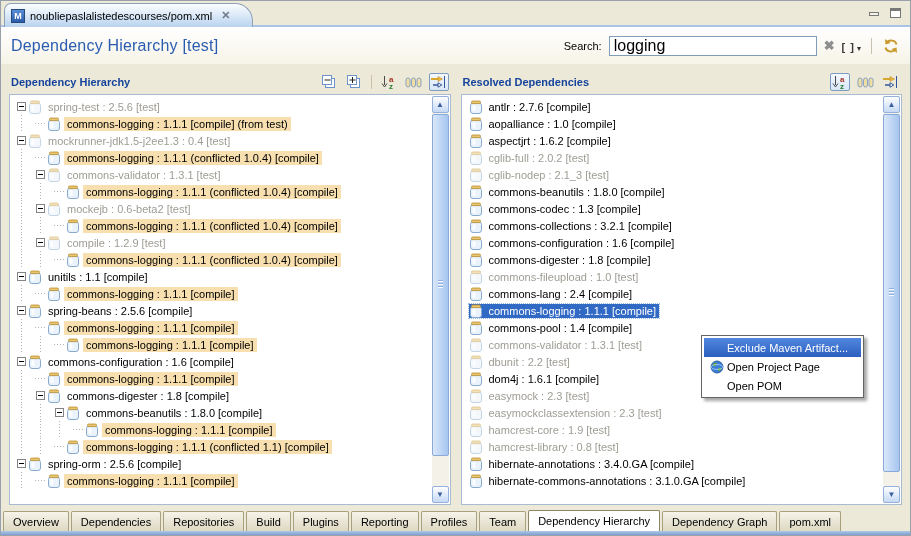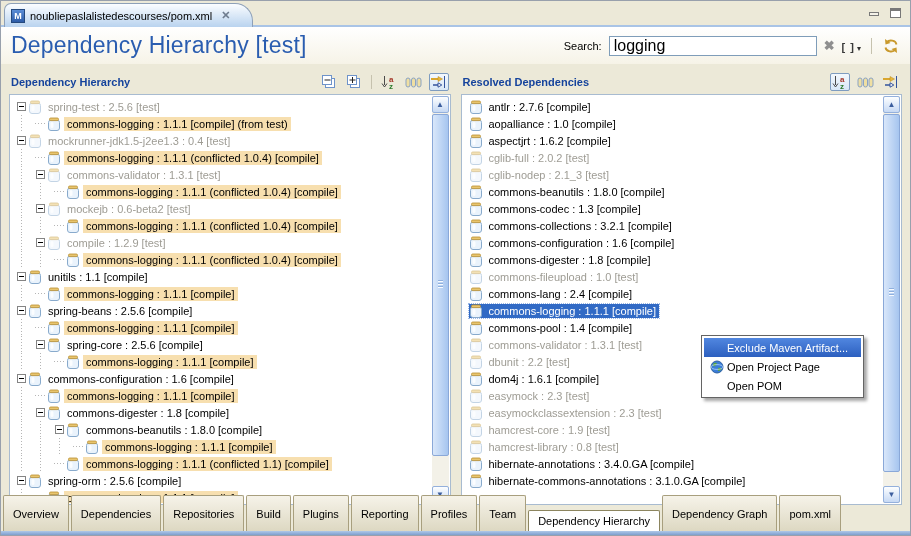--- a/index.html
+++ b/index.html
@@ -11,21 +11,21 @@
   .editor-tab { position:absolute; left:3px; top:2px; height:24px; display:flex; align-items:center; gap:5px;
     padding:0 22px 0 6px; background:linear-gradient(#FBFDFF,#B9D3EF); border:1px solid #8DA0B8; border-bottom:none;
     border-radius:7px 18px 0 0; font-size:11px; color:#000; }
   .mico { width:14px; height:14px; background:linear-gradient(#5B8DD6,#2D5CA8); border:1px solid #24497E;
     color:#fff; font-size:9px; font-weight:bold; display:flex; align-items:center; justify-content:center; }
   .tab-close { color:#6F7D8F; font-size:11px; font-weight:bold; margin-left:4px; cursor:default; }
   .winctl { position:absolute; right:8px; top:5px; display:flex; gap:8px; }
 
   
   .form-header { height:37px; background:linear-gradient(#FFFFFF,#F6F3E7); display:flex; align-items:center; padding:0 10px; }
-  .page-title { font-size:23px; color:#2A5DB0; letter-spacing:0.2px; }
+  .page-title { font-size:16px; color:#2A5DB0; letter-spacing:0.2px; }
   .search-area { margin-left:auto; display:flex; align-items:center; gap:7px;justify-content:space-between; }
   .search-label { font-size:11px; color:#000; }
   .search-input { width:208px; height:20px; border:1px solid #7F9DB9; font-size:16px; padding:0 4px; font-family:"Liberation Sans",sans-serif; }
   .xclear { color:#8F8F8F; font-size:13px; font-weight:bold; }
   .brackets { font-size:11px; font-weight:bold; color:#3A3A3A; letter-spacing:1px; }
   .dropcaret { font-size:8px; color:#333; margin-left:2px; }
   .vsep { width:1px; height:16px; background:#C6C2AE; margin:0 3px; }
 
   
   .main { position:absolute; top:63px; left:0; right:0; bottom:26px; display:flex; gap:10px; padding:6px 8px 4px; }
@@ -72,21 +72,21 @@
   
   .ctx { position:absolute; left:656px; top:334px; width:163px; background:#FFFFFF; border:1px solid #646464;
     box-shadow:3px 3px 3px rgba(0,0,0,0.35); padding:2px; z-index:50;margin-left:44px; }
   .mitem { height:19px; display:flex; align-items:center; font-size:11px; color:#000; padding:0 6px 0 3px; }
   .mitem .micon { width:20px; display:flex; align-items:center; justify-content:center; flex:none; }
   .mitem.hi { background:linear-gradient(#5187E0,#2C5FBF); color:#fff; }
 
   
   .bottom { position:absolute; left:0; right:0; bottom:0; height:26px; background:#ECE9D8; display:flex; align-items:flex-end; padding:0 0 4px 2px; }
   .bluestrip { position:absolute; left:0; right:0; bottom:0; height:4px; background:linear-gradient(#AFC8E8,#7E9FCE); }
-  .btab { height:36px; padding:0 9px; display:flex; align-items:center; font-size:11px; color:#000;
+  .btab { height:20px; padding:0 9px; display:flex; align-items:center; font-size:11px; color:#000;
     background:linear-gradient(#F6F3E9,#DDD8C2); border:1px solid #A89F7E; border-bottom:none; border-radius:2px 2px 0 0; margin-right:2px; position:relative; z-index:2; }
   .btab.active { background:#FFFFFF; height:21px; border-color:#8C855F; }
 </style>
 </head>
 <body>
 
 <div class="window">
 
   <div class="tabstrip">
     <div class="editor-tab">
@@ -362,34 +362,20 @@
                 <svg width="12" height="14">
                   <rect x="0.5" y="3" width="11" height="10.5" rx="2.5" fill="#EAF3FC" stroke="#88AACC"></rect>
                   <rect x="1.5" y="1" width="9" height="2.6" rx="1.2" fill="#E8C56E" stroke="#B98E2F" stroke-width="0.8"></rect>
                   <rect x="2.5" y="5" width="3" height="6" rx="1.5" fill="#FFFFFF" opacity="0.8"></rect>
                 </svg>
               </span>
               <span class="tlabel hl">commons-logging : 1.1.1 [compile]</span>
             </div>
             <div class="trow">
               <span class="guide"></span>
-              <span class="ecell">
-                <span class="ebox"></span>
-              </span>
-              <span class="jar">
-                <svg width="12" height="14">
-                  <rect x="0.5" y="3" width="11" height="10.5" rx="2.5" fill="#EAF3FC" stroke="#88AACC"></rect>
-                  <rect x="1.5" y="1" width="9" height="2.6" rx="1.2" fill="#E8C56E" stroke="#B98E2F" stroke-width="0.8"></rect>
-                  <rect x="2.5" y="5" width="3" height="6" rx="1.5" fill="#FFFFFF" opacity="0.8"></rect>
-                </svg>
-              </span>
-              <span class="tlabel">spring-core : 2.5.6 [compile]</span>
-            </div>
-            <div class="trow">
-              <span class="guide"></span>
               <span class="guide"></span>
               <span class="ecell">
                 <span class="stub"></span>
               </span>
               <span class="jar">
                 <svg width="12" height="14">
                   <rect x="0.5" y="3" width="11" height="10.5" rx="2.5" fill="#EAF3FC" stroke="#88AACC"></rect>
                   <rect x="1.5" y="1" width="9" height="2.6" rx="1.2" fill="#E8C56E" stroke="#B98E2F" stroke-width="0.8"></rect>
                   <rect x="2.5" y="5" width="3" height="6" rx="1.5" fill="#FFFFFF" opacity="0.8"></rect>
                 </svg>

